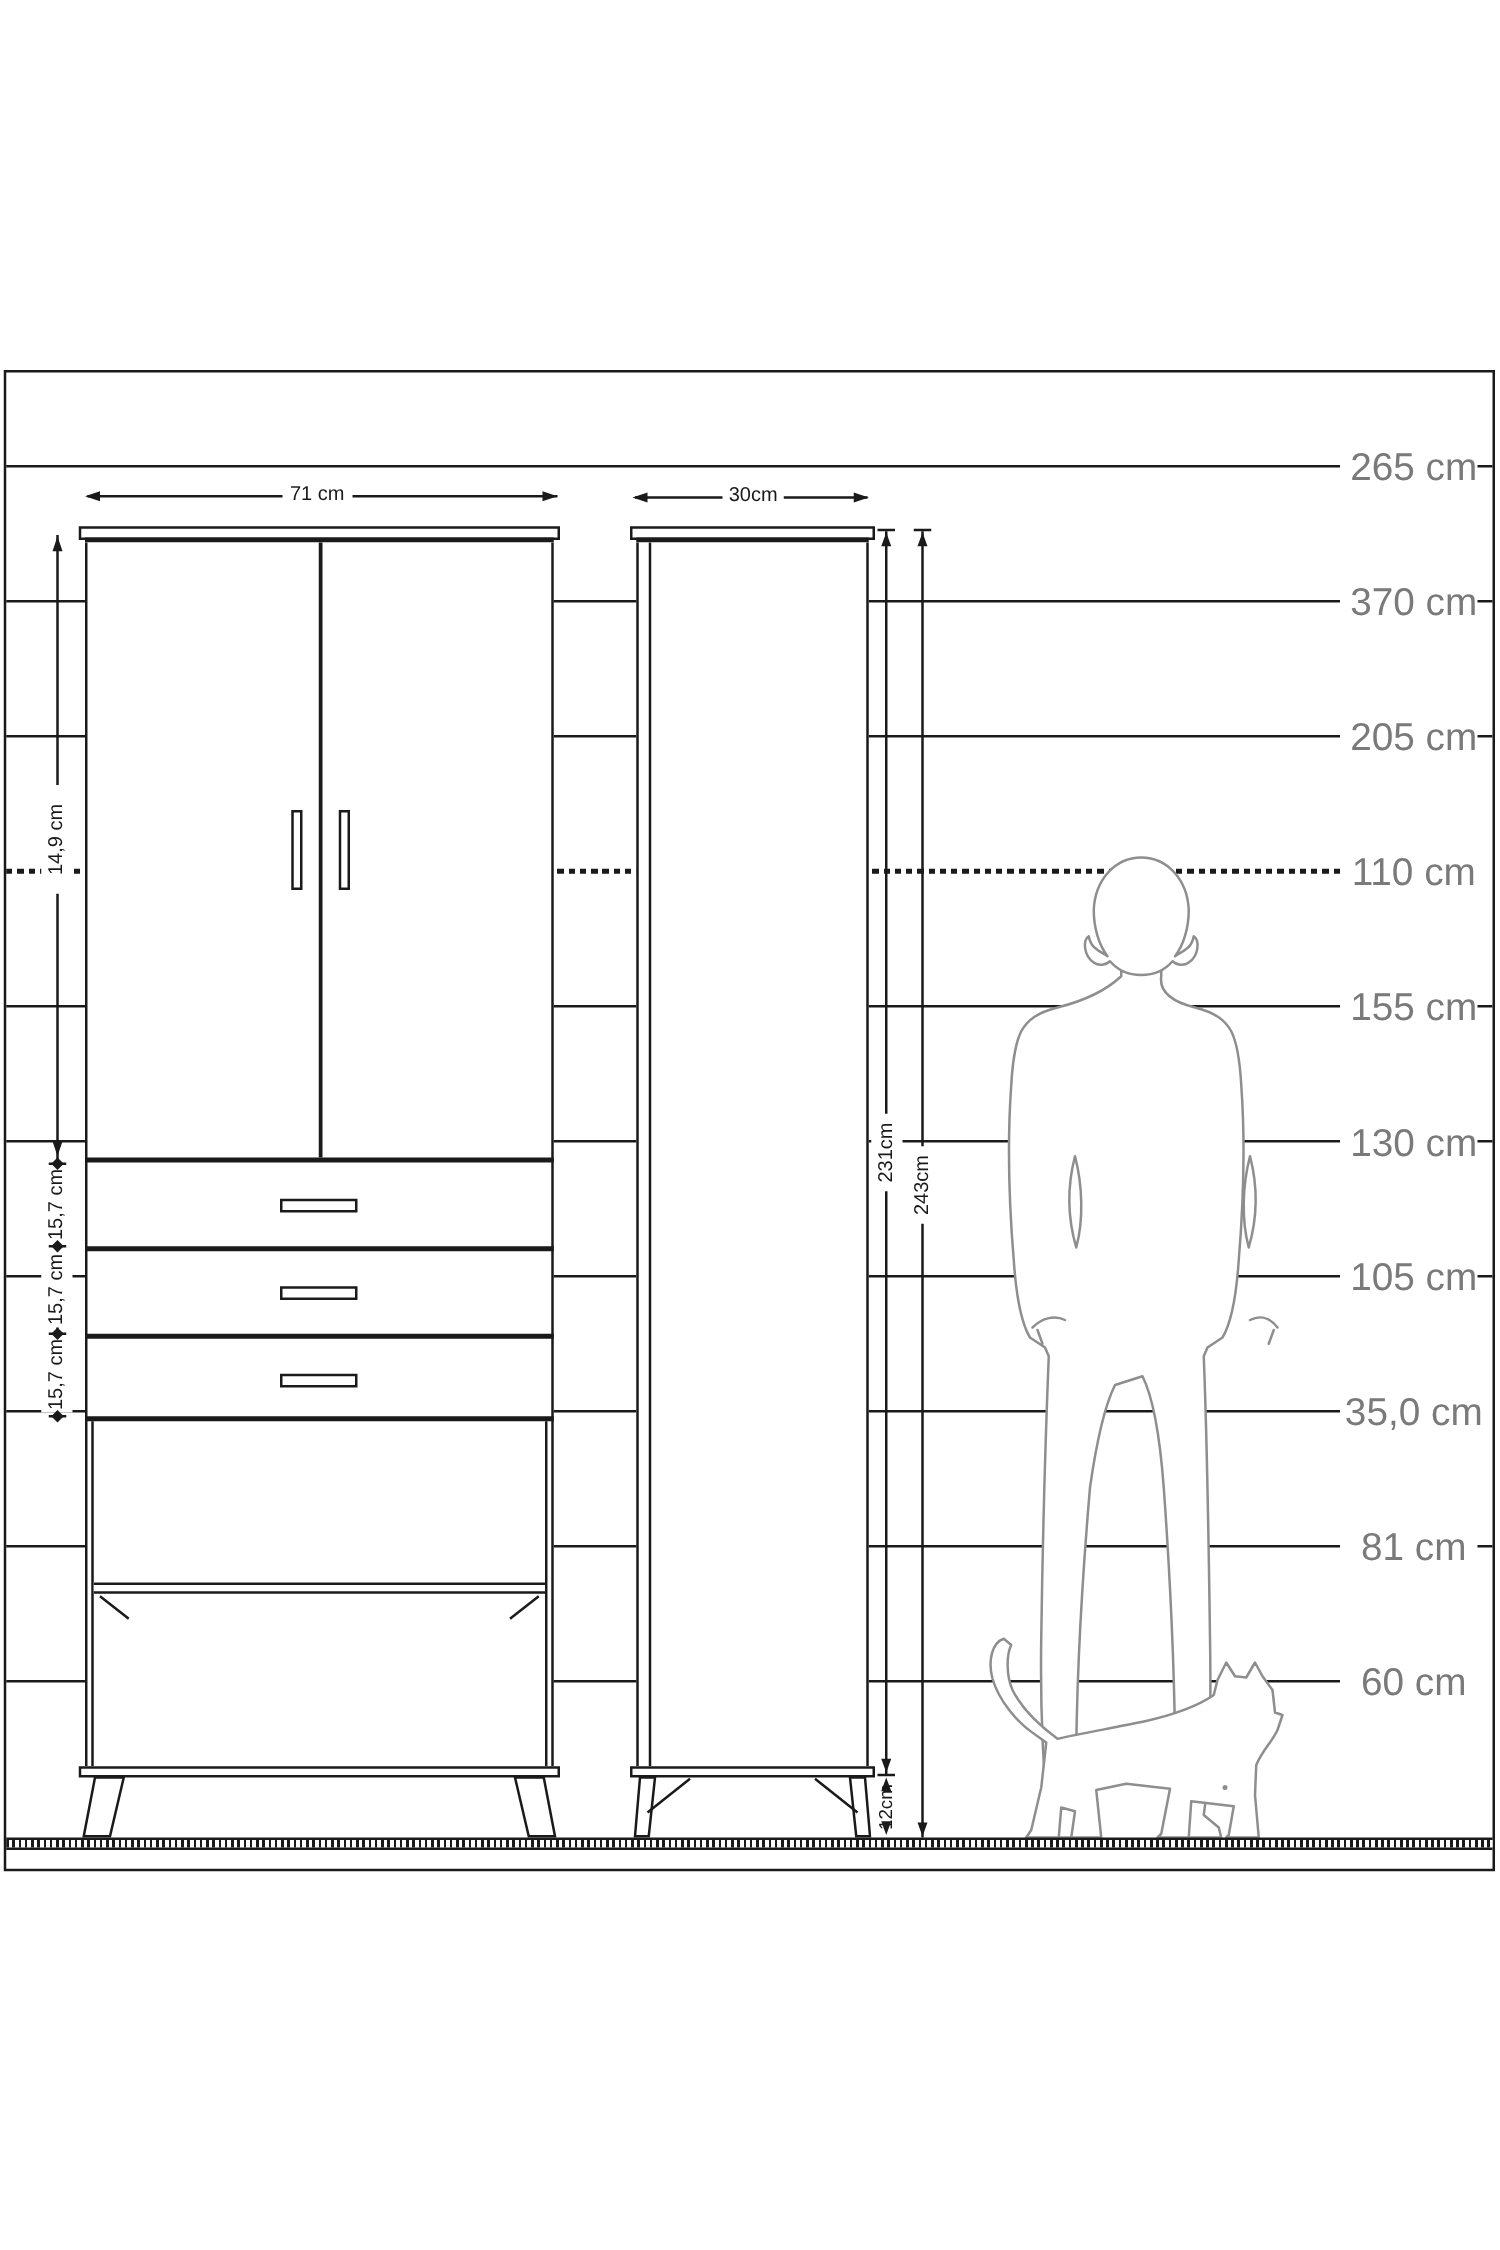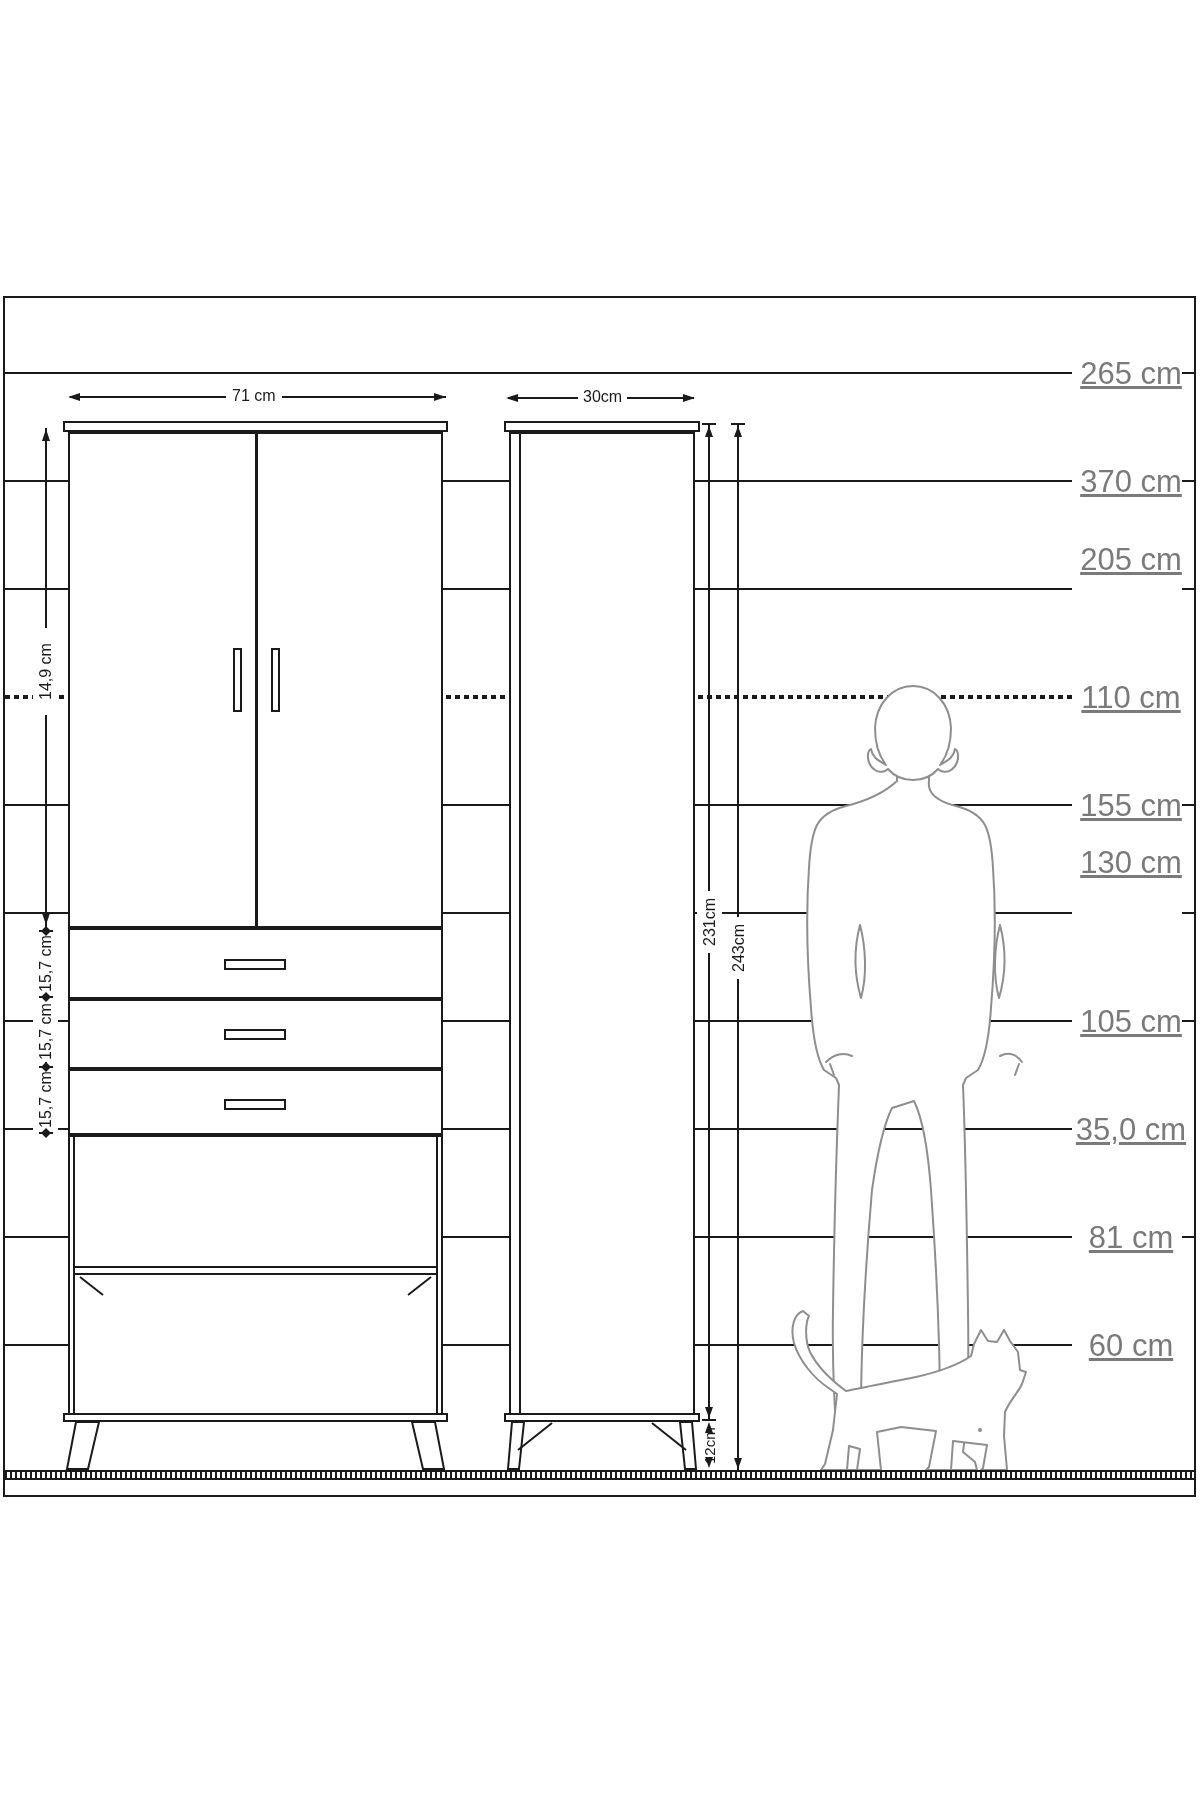--- a/index.html
+++ b/index.html
@@ -4,21 +4,21 @@
 <style>
   html,body{margin:0;padding:0;background:#fff;}
   #stage{position:relative;width:1200px;height:1800px;background:#fff;overflow:hidden;
          font-family:"Liberation Sans", sans-serif;}
   #stage *{box-sizing:border-box;}
   .frame{position:absolute;left:3px;top:296px;width:1193px;height:1201px;
          border:2px solid #1a1a1a;background:transparent;z-index:0;}
   .hline{position:absolute;left:5px;width:1067px;height:2px;background:#1a1a1a;z-index:1;}
   .hline.dashed{height:4px;background:repeating-linear-gradient(90deg,#1a1a1a 0 5px,rgba(0,0,0,0) 5px 9px);}
   .hlabel{position:absolute;left:1072px;width:118px;text-align:center;font-size:31px;line-height:33px;
-          color:#7a7a7a;white-space:nowrap;z-index:1;text-decoration:underline;}
+          color:#7a7a7a;white-space:nowrap;z-index:1;}
   .htick{position:absolute;left:1182px;width:12px;height:2px;background:#1a1a1a;z-index:1;}
   .dimcol{z-index:2;}
   .panel{position:absolute;background:#fff;border:2px solid #1a1a1a;z-index:3;}
   .solid{position:absolute;background:#1a1a1a;z-index:3;}
   .sidewalls{position:absolute;background:#fff;border-left:2px solid #1a1a1a;border-right:2px solid #1a1a1a;z-index:3;}
   .dimlabel{position:absolute;font-size:16px;color:#1a1a1a;background:#fff;white-space:nowrap;z-index:5;}
   .vtext{writing-mode:vertical-rl;transform:rotate(180deg);text-align:center;
          display:flex;align-items:center;justify-content:center;}
   .dimline{position:absolute;background:#1a1a1a;z-index:2;}
   .floorband{position:absolute;left:5px;top:1470px;width:1189px;height:10px;z-index:5;
@@ -37,32 +37,32 @@
 
   <div class="hline" style="top:372px"></div>
   <div class="hlabel" style="top:357px">265 cm</div>
   <div class="htick" style="top:372px"></div>
 
   <div class="hline" style="top:480px"></div>
   <div class="hlabel" style="top:465px">370 cm</div>
   <div class="htick" style="top:480px"></div>
 
   <div class="hline" style="top:588px"></div>
-  <div class="hlabel" style="top:543px">205 cm</div>
+  <div class="hlabel" style="top:573px">205 cm</div>
   <div class="htick" style="top:588px"></div>
 
   <div class="hline dashed" style="top:695px"></div>
   <div class="hlabel" style="top:681px">110 cm</div>
 
   <div class="hline" style="top:804px"></div>
   <div class="hlabel" style="top:789px">155 cm</div>
   <div class="htick" style="top:804px"></div>
 
   <div class="hline" style="top:912px"></div>
-  <div class="hlabel" style="top:846px">130 cm</div>
+  <div class="hlabel" style="top:898px">130 cm</div>
   <div class="htick" style="top:912px"></div>
 
   <div class="hline" style="top:1020px"></div>
   <div class="hlabel" style="top:1005px">105 cm</div>
   <div class="htick" style="top:1020px"></div>
 
   <div class="hline" style="top:1128px"></div>
   <div class="hlabel" style="top:1113px">35,0 cm</div>
 
   <div class="hline" style="top:1236px"></div>

